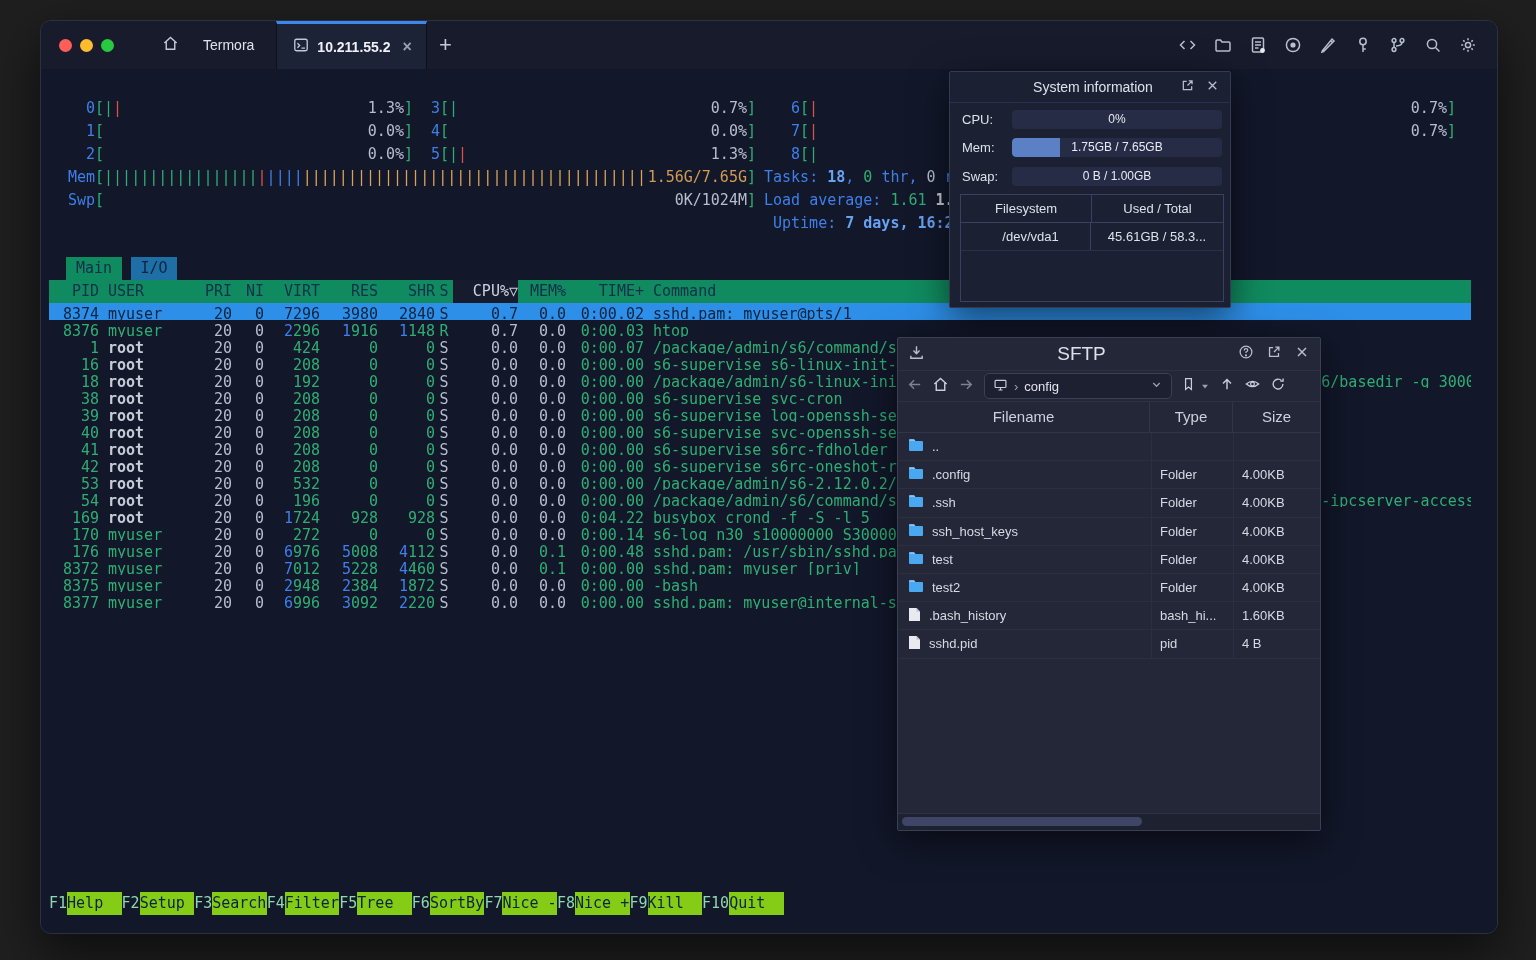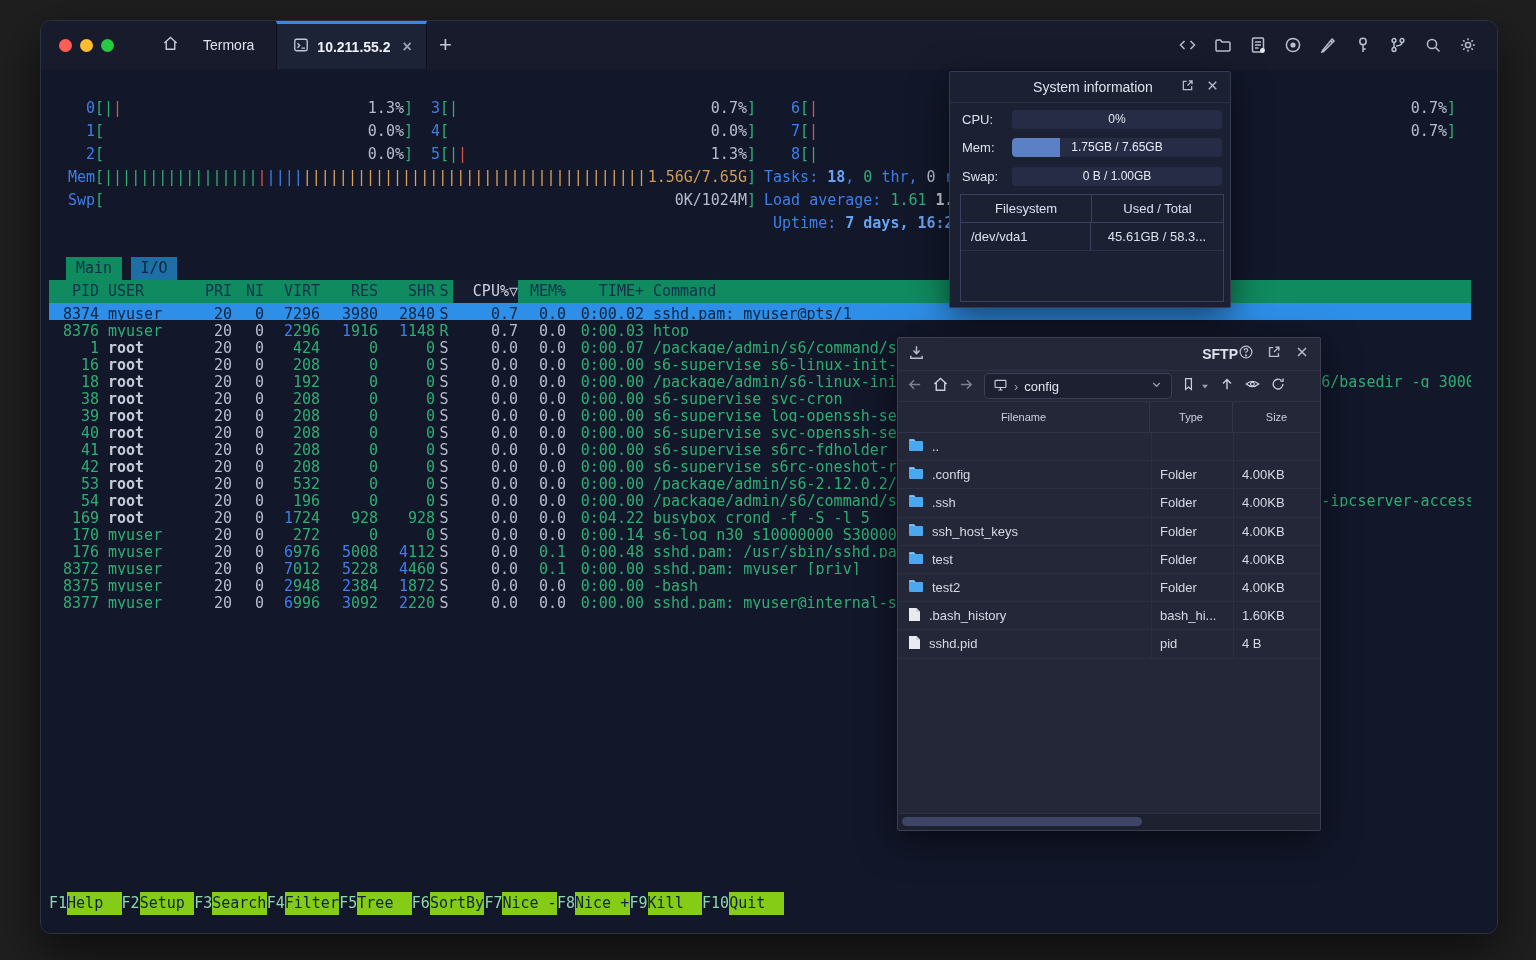--- a/index.html
+++ b/index.html
@@ -66,35 +66,35 @@
   .si-title .t{flex:1;text-align:center;color:#dde1ec;font-size:14px;padding-left:56px;}
   .si-ticons{display:flex;gap:10px;margin-right:10px;}
   .si-row{position:absolute;left:12px;right:8px;height:20px;display:flex;align-items:center;}
   .si-lab{width:50px;color:#dde1ec;font-size:13px;flex:none;}
   .si-bar{position:relative;flex:1;height:19px;background:#262c45;border-radius:4px;overflow:hidden;}
   .si-fill{position:absolute;left:0;top:0;bottom:0;background:#5c80c6;border-radius:4px 0 0 4px;}
   .si-bartext{position:absolute;inset:0;text-align:center;line-height:19px;color:#e8ebf4;font-size:12px;}
   .si-table{position:absolute;left:10px;top:122px;width:262px;height:106px;border:1px solid #3a4160;font-size:13px;color:#dde1ec;}
   .si-th{display:flex;height:27px;line-height:27px;text-align:center;border-bottom:1px solid #3a4160;}
   .si-tr{display:flex;height:27px;line-height:27px;border-bottom:1px solid #2b3048;}
-  .si-c1{width:130px;border-right:1px solid #3a4160;flex:none;}
+  .si-c1{width:130px;border-right:1px solid #3a4160;flex:none;text-align:center;}
   .si-th .si-c1,.si-th .si-c2{text-align:center;}
   .si-tr .si-c1{padding-left:10px;box-sizing:border-box;}
   .si-c2{flex:1;text-align:center;}
   
   #sftp{left:856px;top:316px;width:422px;height:492px;background:#232737;border:1px solid #3a3f55;}
   .sf-title{height:32px;display:flex;align-items:center;border-bottom:1px solid #2d3146;}
-  .sf-title .t{flex:1;text-align:right;color:#dde1ec;font-size:14px;font-weight:bold;}
+  .sf-title .t{flex:1;text-align:center;color:#dde1ec;font-size:19px;}
   .sf-tl{margin-left:10px;}
   .sf-tr{display:flex;gap:12px;margin-right:10px;}
   .sf-toolbar{height:30px;display:flex;align-items:center;gap:9px;padding:0 8px;border-bottom:1px solid #2d3146;}
   .crumb{display:flex;align-items:center;gap:6px;background:#1c2030;border:1px solid #3b4054;border-radius:5px;
     height:24px;padding:0 8px;width:170px;color:#e2e5ee;font-size:13px;}
   .crumb .cv{flex:1;}
-  .sf-head{height:30px;display:flex;border-bottom:1px solid #31354a;color:#ccd1de;font-size:11px;line-height:30px;}
+  .sf-head{height:30px;display:flex;border-bottom:1px solid #31354a;color:#ccd1de;font-size:15px;line-height:30px;}
   .sf-c-name{flex:1;text-align:center;}
   .sf-c-type{width:82px;flex:none;text-align:center;border-left:1px solid #31354a;}
   .sf-c-size{width:87px;flex:none;text-align:center;border-left:1px solid #31354a;}
   .sf-row{height:27.2px;display:flex;align-items:center;border-bottom:1px solid #2b2f42;color:#d6dae6;font-size:13px;}
   .sf-row .n{flex:1;display:flex;align-items:center;gap:8px;padding-left:10px;overflow:hidden;}
   .sf-row .ty{width:82px;flex:none;border-left:1px solid #2b2f42;padding-left:8px;box-sizing:border-box;align-self:stretch;line-height:27.2px;overflow:hidden;}
   .sf-row .sz{width:87px;flex:none;border-left:1px solid #2b2f42;padding-left:8px;box-sizing:border-box;align-self:stretch;line-height:27.2px;}
   .sf-scroll{position:absolute;left:0;right:0;bottom:0;height:16px;background:#1d2130;border-top:1px solid #2d3146;}
   .sf-thumb{position:absolute;left:4px;top:3px;width:240px;height:9px;background:#3e4566;border-radius:5px;}
   svg{flex:none;}

